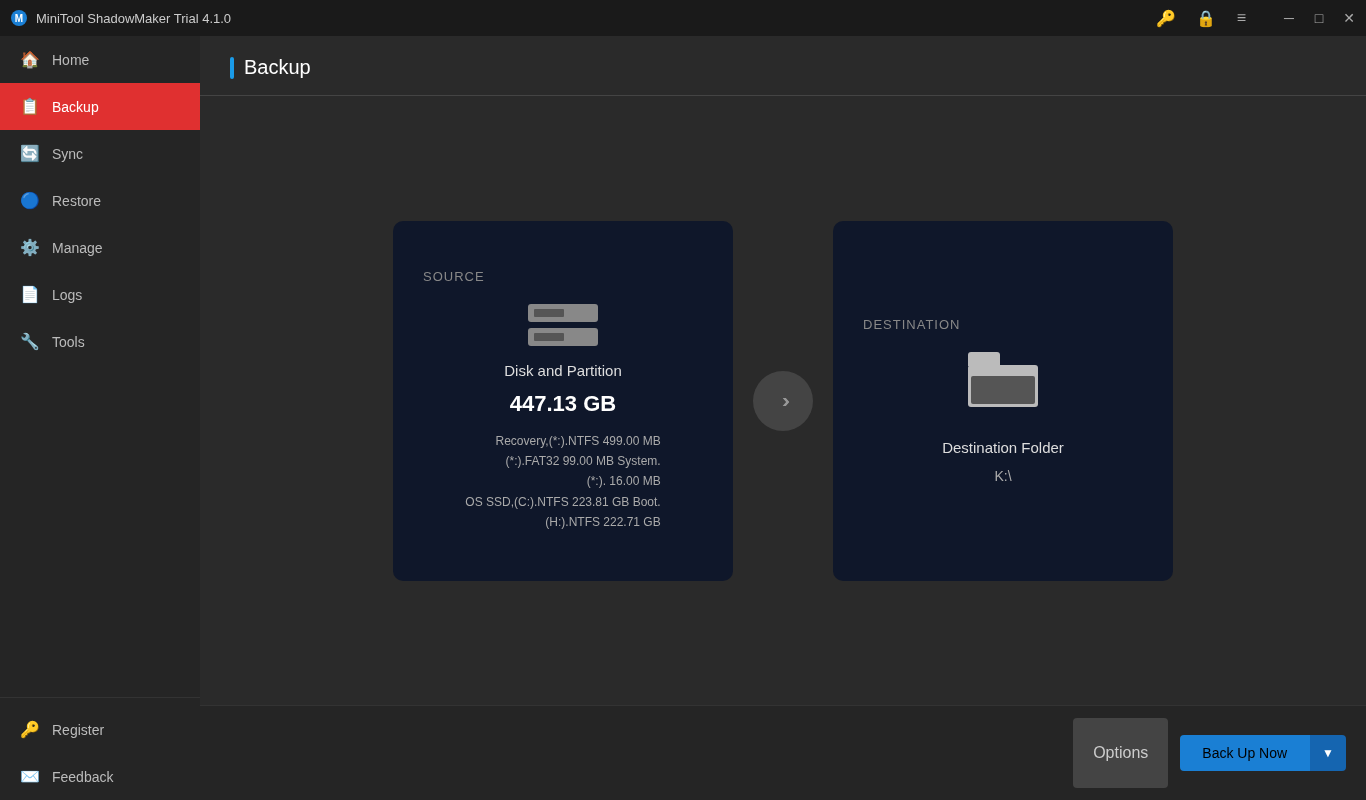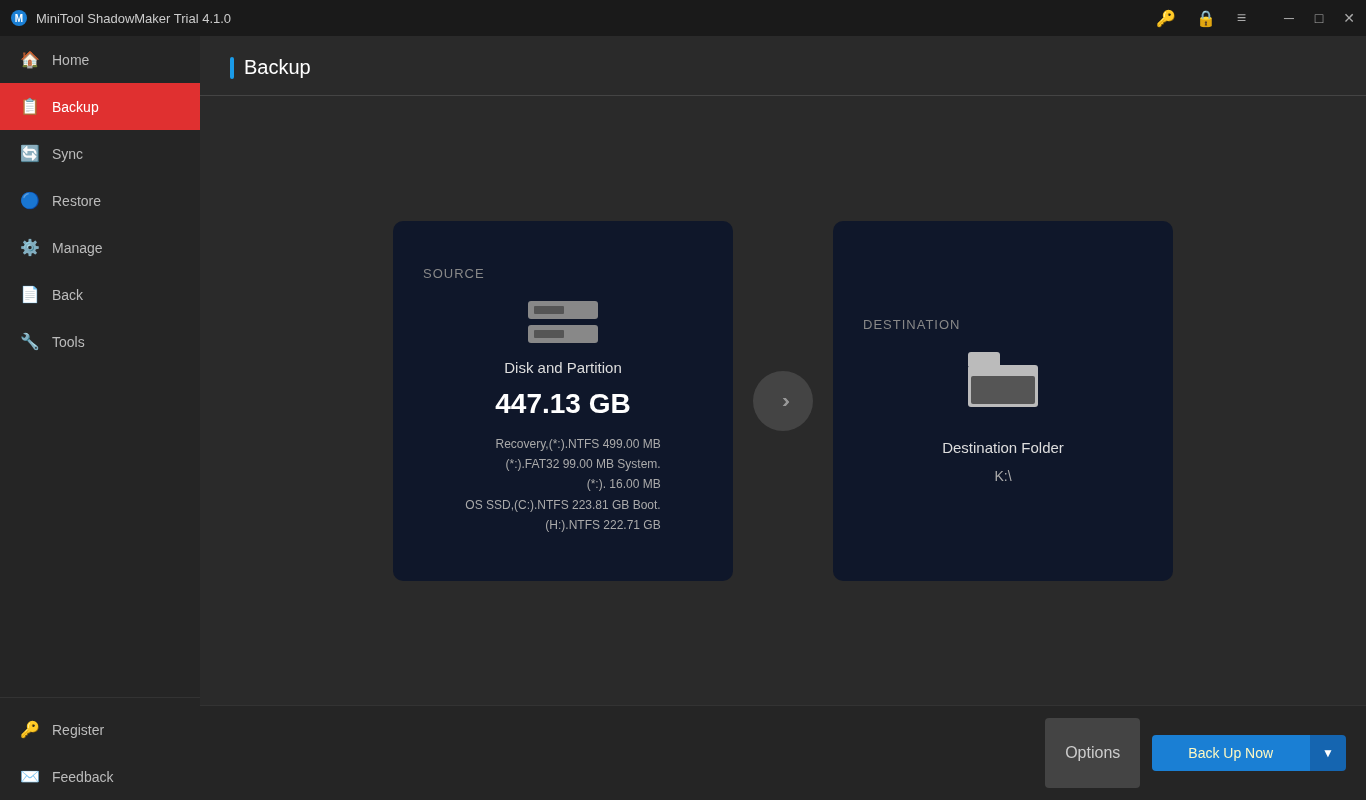--- a/index.html
+++ b/index.html
@@ -236,21 +236,21 @@
       border-radius: 2px;
     }
 
     .card-main-text {
       color: #ddd;
       font-size: 15px;
       margin-bottom: 12px;
     }
     .card-size-text {
       color: #fff;
-      font-size: 28px;
+      font-size: 22px;
       font-weight: bold;
       margin-bottom: 14px;
     }
     .card-details {
       color: #aaa;
       font-size: 12px;
       text-align: right;
       line-height: 1.7;
     }
     .card-free-text {
@@ -311,23 +311,23 @@
       transition: background 0.15s;
     }
 
     #backup-now-container {
       display: flex;
       border-radius: 4px;
       overflow: hidden;
     }
     #backup-now-btn {
       background: #1a7fd4;
-      color: #fef9c3;
+      color: #000000;
       border: none;
-      padding: 10px 36px;
+      padding: 10px 22px;
       font-size: 14px;
       cursor: pointer;
       transition: background 0.15s;
     }
     #backup-now-dropdown {
       background: #1565b0;
       color: #fff;
       border: none;
       padding: 10px 12px;
       font-size: 12px;
@@ -378,21 +378,21 @@
     <div class="nav-item">
       <span class="nav-icon">🔵</span>
       <span>Restore</span>
     </div>
     <div class="nav-item">
       <span class="nav-icon">⚙️</span>
       <span>Manage</span>
     </div>
     <div class="nav-item">
       <span class="nav-icon">📄</span>
-      <span>Back</span>
+      <span>Logs</span>
     </div>
     <div class="nav-item">
       <span class="nav-icon">🔧</span>
       <span>Tools</span>
     </div>
 
     <div id="sidebar-bottom">
       <div class="nav-item">
         <span class="nav-icon">🔑</span>
         <span>Register</span>

